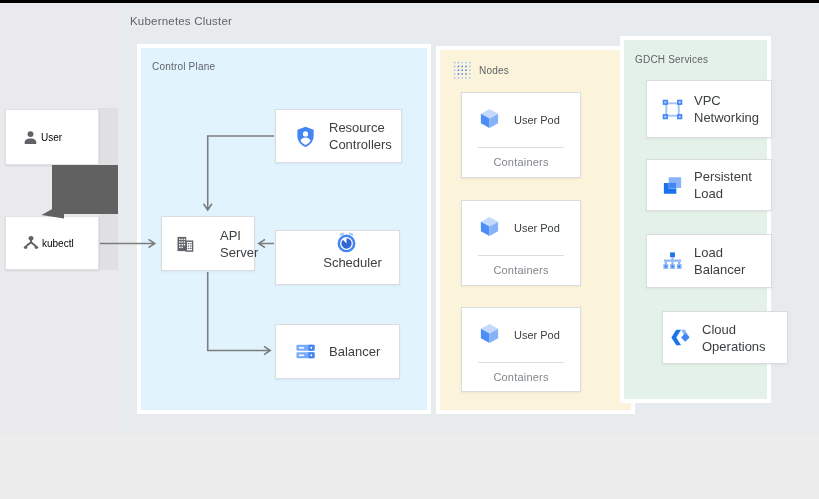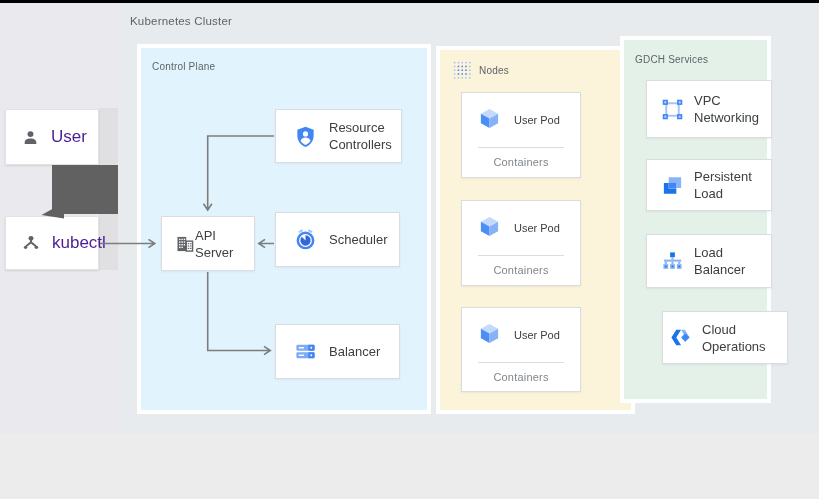--- a/index.html
+++ b/index.html
@@ -13,45 +13,45 @@
   .left-panel { position:absolute; left:0; top:3px; width:118px; height:431px; background:#e9e9ee; }
   .diagram-bg { position:absolute; left:118px; top:3px; width:701px; height:431px; background:#e8ebee; }
   .shadow-strip { position:absolute; left:99px; top:108px; width:19px; height:162px; background:#e0e0e3; }
 
   .cluster-label { position:absolute; left:130px; top:14px; font-size:11.5px; line-height:15px; color:#5f6368; letter-spacing:.2px; }
 
   .actor-box { position:absolute; left:5px; width:94px; background:#fff; border:1px solid #e2e2e4; box-shadow:0 1px 2px rgba(0,0,0,.10); display:flex; align-items:center; }
   .actor-user { top:109px; height:56px; }
   .actor-kubectl { top:216px; height:54px; }
   .actor-box .aicon { margin-left:16px; display:flex; }
-  .actor-box .alabel { margin-left:12px; font-size:17px; color:#4c1d95; }
+  .actor-box .alabel { margin-left:2px; font-size:10px; color:#000000; }
 
   .panel { position:absolute; border:4px solid #fff; }
   .panel-cp { left:137px; top:44px; width:294px; height:370px; background:#e1f4fd; }
   .panel-nodes { left:436px; top:46px; width:199px; height:368px; background:#fbf3da; }
   .panel-gdch { left:620px; top:36px; width:151px; height:367px; background:#e4f1e8; }
   .panel-label { position:absolute; font-size:10px; color:#5f6368; letter-spacing:.2px; }
   .panel-cp .panel-label { left:11px; top:13px; }
   .panel-gdch .panel-label { left:11px; top:14px; }
   .nodes-header { position:absolute; left:13px; top:11px; display:flex; align-items:center; }
   .nodes-header .panel-label { position:static; margin-left:8px; }
 
   .card { position:absolute; background:#fff; border:1px solid #dadce0; box-shadow:0 1px 2px rgba(0,0,0,.06); display:flex; align-items:center; }
   .card .cicon { display:flex; flex:0 0 auto; }
   .card .ctext { font-size:13px; line-height:17px; color:#3c4043; }
   .ctext span { display:block; }
   .ctext span:empty { display:none; }
 
   
   .card-rc   { left:134px; top:61px;  width:127px; height:54px; padding-left:18px; }
   .card-api  { left:20px;  top:168px; width:94px;  height:55px; padding-left:13px; }
-  .card-sch  { left:134px; top:164px; width:125px; height:55px; padding-left:18px; }
+  .card-sch  { left:134px; top:182px; width:125px; height:55px; padding-left:18px;flex-direction:column; }
   .card-sto  { left:134px; top:276px; width:125px; height:55px; padding-left:18px; }
   .card-rc .ctext, .card-sch .ctext, .card-sto .ctext { margin-left:12px; }
-  .card-api .ctext { margin-left:0; }
+  .card-api .ctext { margin-left:25px; }
 
   
   .pod-card { position:absolute; left:21px; width:120px; height:86px; background:#fff; border:1px solid #dadce0; box-shadow:0 1px 2px rgba(0,0,0,.06); }
   .pod-1 { top:42px; } .pod-2 { top:150px; } .pod-3 { top:257px; height:85px; }
   .pod-row { display:flex; align-items:center; height:54px; padding-left:16px; }
   .pod-row .ptitle { margin-left:13px; font-size:11px; color:#3c4043; }
   .pod-divider { border-top:1px solid #dadce0; margin:0 16px; }
   .pod-sub { text-align:center; margin-top:8px; font-size:11px; color:#80868b; letter-spacing:.2px; }
 
   

